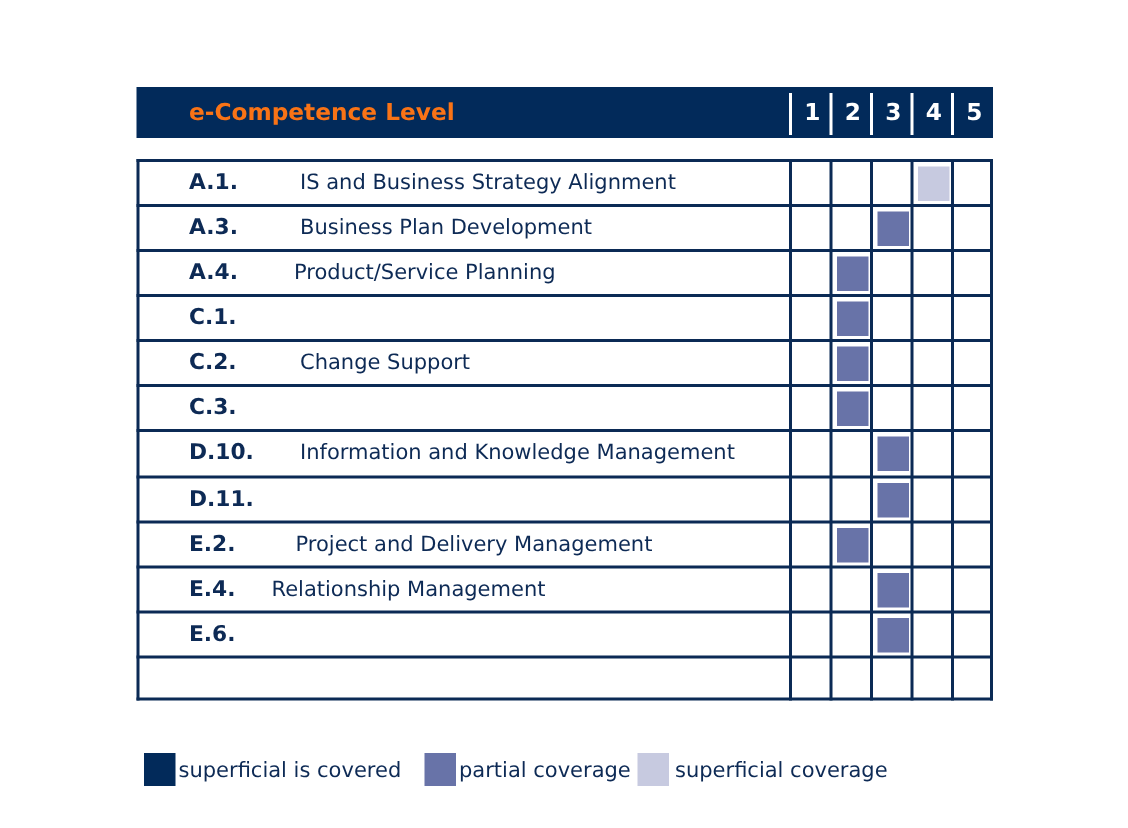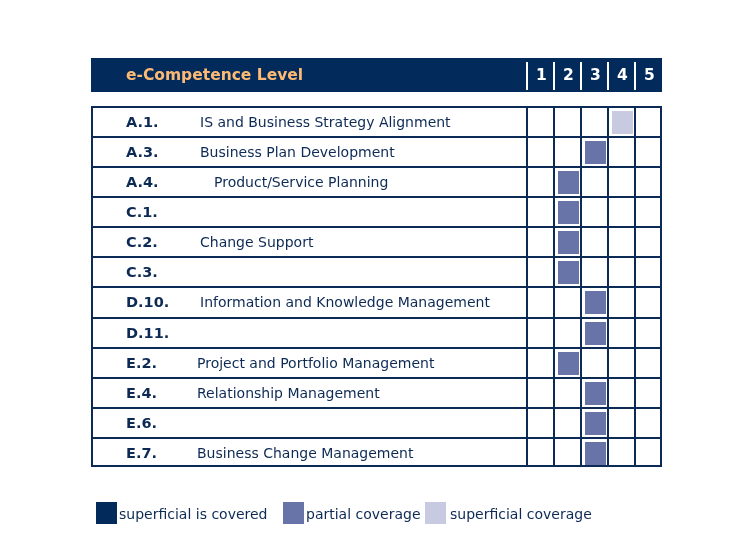--- a/index.html
+++ b/index.html
@@ -1,19 +1,19 @@
 <!DOCTYPE html>
 <html><head>
 <meta charset="utf-8">
 <style>
   html, body { margin:0; padding:0; background:#ffffff; }
   body { width:752px; height:552px; position:relative; overflow:hidden;
          font-family:"DejaVu Sans", sans-serif; color:#0d2a55; }
   .header { position:absolute; left:91px; top:58px; width:571px; height:34px; background:#022a5a; }
-  .header .title { position:absolute; left:35px; top:0; line-height:34px; color:#fdba74; font-weight:bold; font-size:15.5px; }
+  .header .title { position:absolute; left:35px; top:0; line-height:34px; color:#f97316; font-weight:bold; font-size:15.5px; }
   .header .lvl { position:absolute; top:0; height:34px; width:27px; line-height:34px; text-align:center;
                  color:#fff; font-weight:bold; font-size:15.5px; }
   .header .sep { position:absolute; top:4px; height:28px; width:2px; background:#fff; }
   .table { position:absolute; left:91px; top:106px; width:571px; height:361px; }
   .row { position:absolute; left:0; width:638px; height:30px; box-sizing:border-box; }
   .row .code { position:absolute; left:35px; top:0; line-height:32px; font-weight:bold; font-size:14.5px; color:#0d2a55; }
   .row .name { position:absolute; top:0; line-height:32px; font-size:14px; color:#0d2a55; }
   .hline { position:absolute; left:0; width:571px; height:2px; background:#0b2a55; }
   .vline { position:absolute; top:0; width:2px; height:361px; background:#0b2a55; }
   .cell { position:absolute; width:27px; height:30px; }
@@ -59,21 +59,21 @@
       <div class="cell" style="left: 437px; top: 1px;"></div>
       <div class="cell" style="left: 464px; top: 1px;"></div>
       <div class="cell" style="left: 491px; top: 1px;">
         <div class="sq" style="background: rgb(104, 115, 168);"></div>
       </div>
       <div class="cell" style="left: 518px; top: 1px;"></div>
       <div class="cell" style="left: 545px; top: 1px;"></div>
     </div>
     <div class="row" style="top: 60.16px;">
       <span class="code">A.4.</span>
-      <span class="name" style="left: 123px;">Product/Service Planning</span>
+      <span class="name" style="left: 105px;">Product/Service Planning</span>
       <div class="cell" style="left: 437px; top: 1px;"></div>
       <div class="cell" style="left: 464px; top: 1px;">
         <div class="sq" style="background: rgb(104, 115, 168);"></div>
       </div>
       <div class="cell" style="left: 491px; top: 1px;"></div>
       <div class="cell" style="left: 518px; top: 1px;"></div>
       <div class="cell" style="left: 545px; top: 1px;"></div>
     </div>
     <div class="row" style="top: 90.24px;">
       <span class="code">C.1.</span>
@@ -122,53 +122,42 @@
       <div class="cell" style="left: 437px; top: 1px;"></div>
       <div class="cell" style="left: 464px; top: 1px;"></div>
       <div class="cell" style="left: 491px; top: 1px;">
         <div class="sq" style="background: rgb(104, 115, 168);"></div>
       </div>
       <div class="cell" style="left: 518px; top: 1px;"></div>
       <div class="cell" style="left: 545px; top: 1px;"></div>
     </div>
     <div class="row" style="top: 240.64px;">
       <span class="code">E.2.</span>
-      <span class="name" style="left: 106px;">Project and Portfolio Management</span>
+      <span class="name" style="left: 106px;">Project and Delivery Management</span>
       <div class="cell" style="left: 437px; top: 1px;"></div>
       <div class="cell" style="left: 464px; top: 1px;">
         <div class="sq" style="background: rgb(104, 115, 168);"></div>
       </div>
       <div class="cell" style="left: 491px; top: 1px;"></div>
       <div class="cell" style="left: 518px; top: 1px;"></div>
       <div class="cell" style="left: 545px; top: 1px;"></div>
     </div>
     <div class="row" style="top: 270.72px;">
       <span class="code">E.4.</span>
-      <span class="name" style="left: 106px;">Relationship Management</span>
+      <span class="name" style="left: 90px;">Relationship Management</span>
       <div class="cell" style="left: 437px; top: 1px;"></div>
       <div class="cell" style="left: 464px; top: 1px;"></div>
       <div class="cell" style="left: 491px; top: 1px;">
         <div class="sq" style="background: rgb(104, 115, 168);"></div>
       </div>
       <div class="cell" style="left: 518px; top: 1px;"></div>
       <div class="cell" style="left: 545px; top: 1px;"></div>
     </div>
     <div class="row" style="top: 300.8px; border-radius: 10px;">
       <span class="code">E.6.</span>
-      <div class="cell" style="left: 437px; top: 1px;"></div>
-      <div class="cell" style="left: 464px; top: 1px;"></div>
-      <div class="cell" style="left: 491px; top: 1px;">
-        <div class="sq" style="background: rgb(104, 115, 168);"></div>
-      </div>
-      <div class="cell" style="left: 518px; top: 1px;"></div>
-      <div class="cell" style="left: 545px; top: 1px;"></div>
-    </div>
-    <div class="row" style="top: 330.88px;">
-      <span class="code">E.7.</span>
-      <span class="name" style="left: 106px;">Business Change Management</span>
       <div class="cell" style="left: 437px; top: 1px;"></div>
       <div class="cell" style="left: 464px; top: 1px;"></div>
       <div class="cell" style="left: 491px; top: 1px;">
         <div class="sq" style="background: rgb(104, 115, 168);"></div>
       </div>
       <div class="cell" style="left: 518px; top: 1px;"></div>
       <div class="cell" style="left: 545px; top: 1px;"></div>
     </div>
     <div class="hline" style="top: 0px;"></div>
     <div class="hline" style="top: 30px;"></div>

